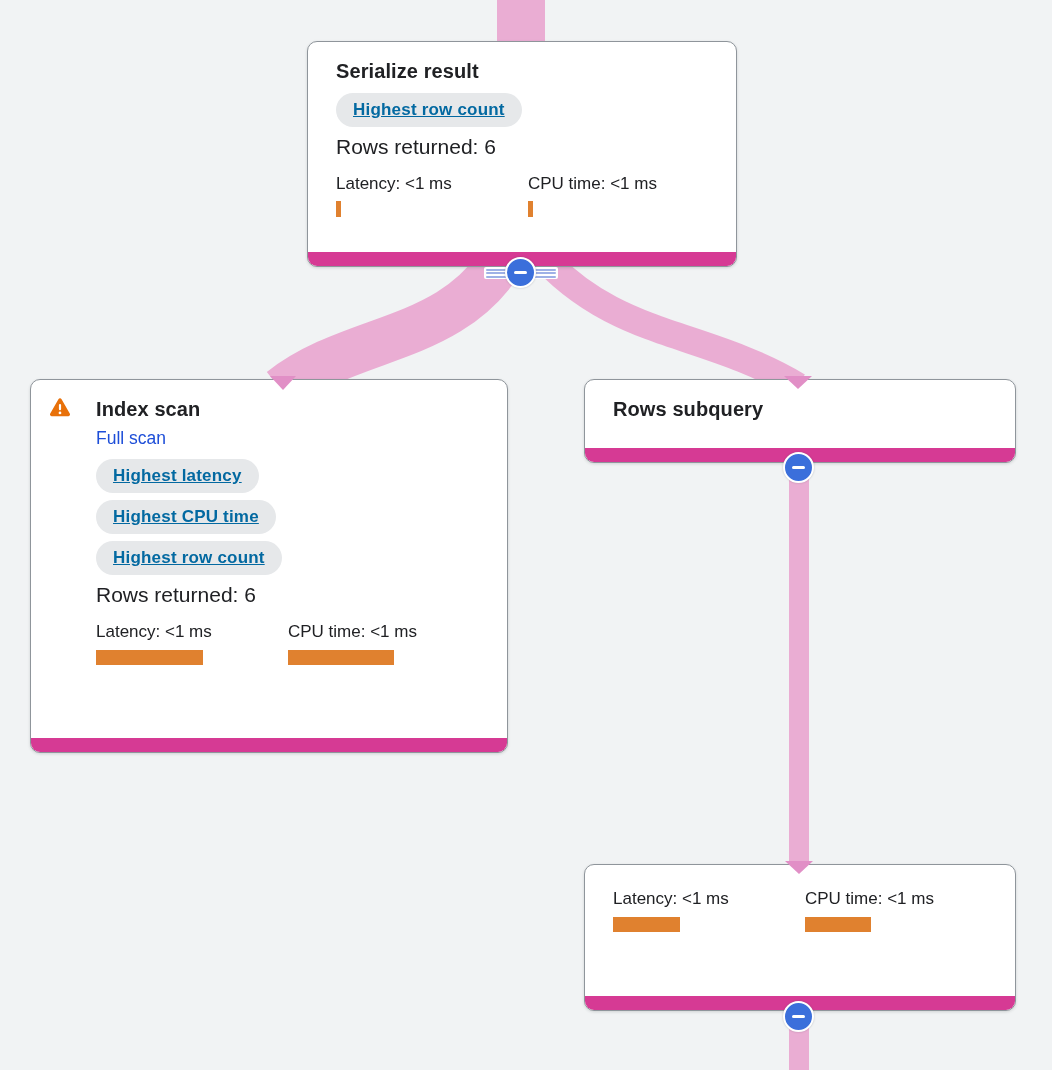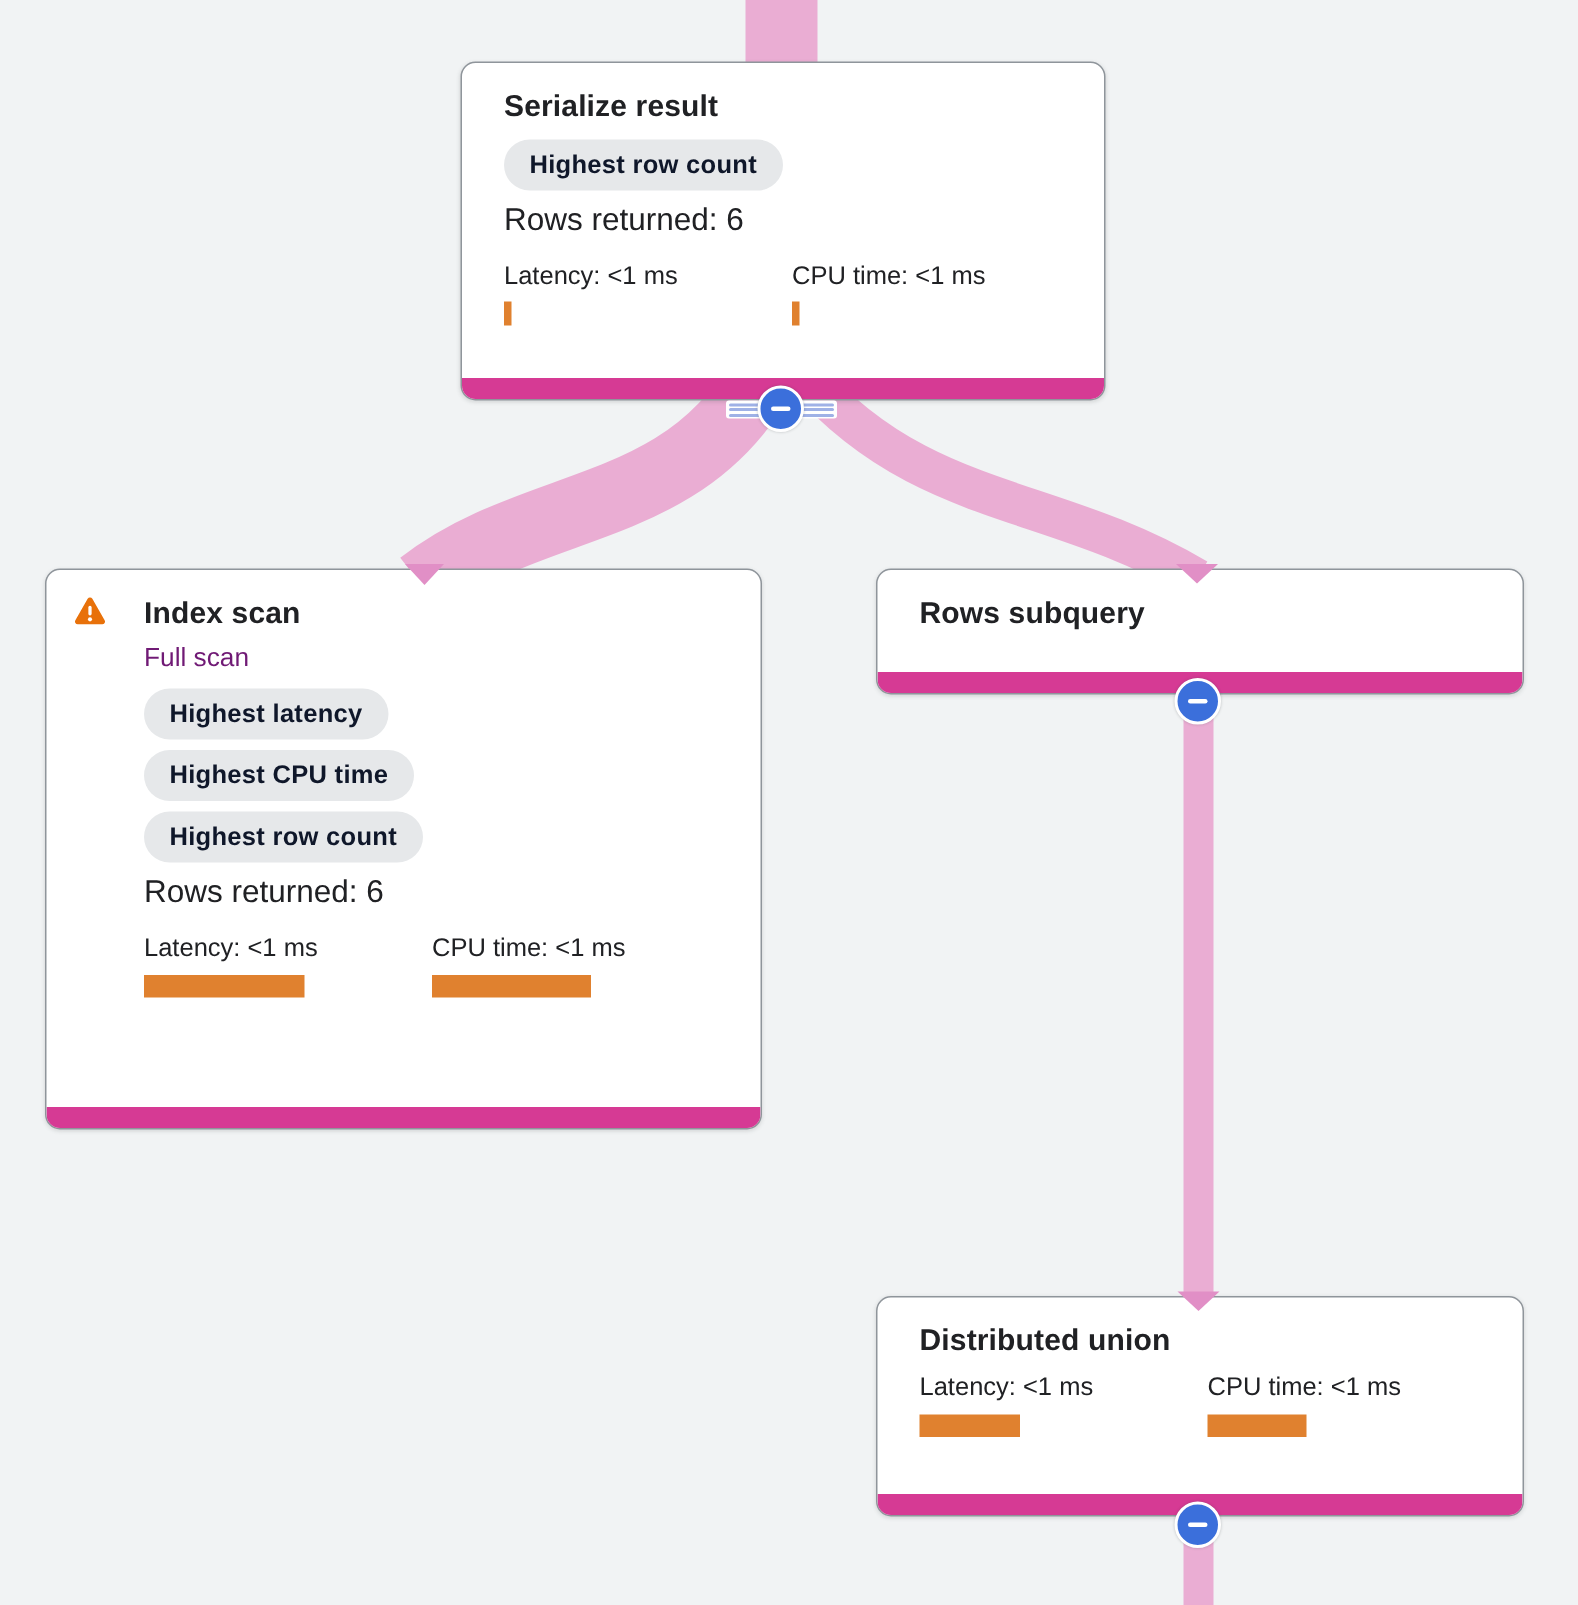--- a/index.html
+++ b/index.html
@@ -28,29 +28,30 @@
   .accent{
     position:absolute;left:0;right:0;bottom:0;height:14px;
     background:#d63a94;
   }
   .card-body{padding:16px 16px 0 28px;}
   .title{
     font-size:20px;font-weight:700;letter-spacing:.1px;
     color:#202124;line-height:26px;
   }
   .subtitle{font-size:17.5px;line-height:24px;margin-top:8px;color:#202124;}
-  .scan-type{font-size:17.5px;line-height:24px;margin-top:4px;color:#701a75;}
+  .scan-type{font-size:17.5px;line-height:24px;margin-top:4px;color:#1d4ed8;}
   .badges{margin-top:9px;}
   .badge{
     display:inline-block;
-    background:#e6e8ea;color:#0f172a;
+    background:#e6e8ea;color:#0369a1;
     font-size:17px;font-weight:700;letter-spacing:.2px;
     padding:6px 17px 7px 17px;border-radius:18px;
     margin-bottom:7px;
     line-height:21px;
+    text-decoration:underline;
   }
   .rows{font-size:21px;line-height:22px;margin-top:2px;color:#202124;}
   .stats{display:flex;margin-top:15px;}
   .stat{width:192px;}
   .stat-label{font-size:17px;line-height:22px;color:#202124;}
   .bar{background:#e0812f;height:15px;margin-top:7px;}
   .bar.tiny{height:16px;margin-top:6px;}
 
   
   .hdr{display:flex;align-items:flex-start;}
@@ -153,21 +154,20 @@
 
   <div class="card" style="left:584px;top:379px;width:432px;height:84px">
     <div class="card-body">
       <div class="title">Rows subquery</div>
     </div>
     <div class="accent"></div>
   </div>
 
   <div class="card" style="left:584px;top:864px;width:432px;height:147px">
     <div class="card-body">
-      <div class="title">Distributed union</div>
       <div class="stats" style="margin-top:7px;">
         <div class="stat">
           <div class="stat-label">Latency: &lt;1 ms</div>
           <div class="bar" style="width: 67px;"></div>
         </div>
         <div class="stat">
           <div class="stat-label">CPU time: &lt;1 ms</div>
           <div class="bar" style="width: 66px;"></div>
         </div>
       </div>

